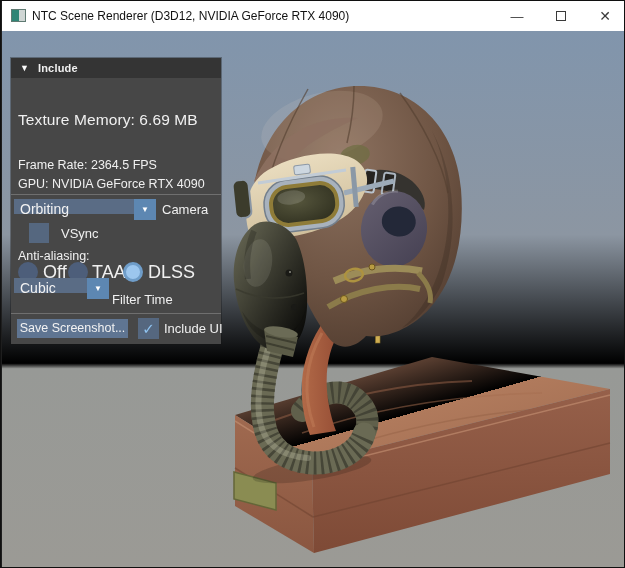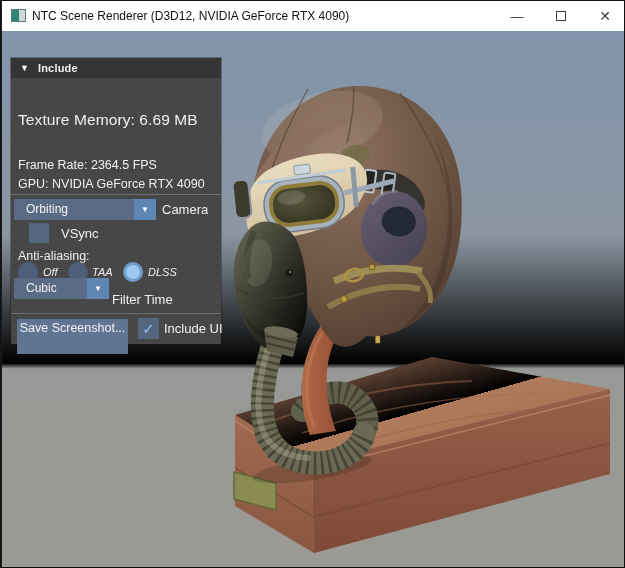--- a/index.html
+++ b/index.html
@@ -28,32 +28,32 @@
   .panel-header { position:absolute; left:0; top:0; width:210px; height:20px; background:#343434;
                   display:flex; align-items:center; }
   .collapse-icon { font-size:9px; margin-left:9px; color:#fafafa; }
   .panel-header-label { font-size:11px; font-weight:bold; margin-left:9px; letter-spacing:.2px; }
 
   .stat-lg { position:absolute; left:7px; font-size:15.5px; white-space:nowrap; letter-spacing:.1px; }
   .stat-sm { position:absolute; left:7px; font-size:12.5px; white-space:nowrap; }
   .sep { position:absolute; left:0; width:210px; height:1px; background:#6f6f6f; }
 
   .dropdown { position:absolute; height:21px; display:flex; }
-  .dd-body { height:21px; background:#5a6c85; color:#f2f2f2; font-size:12px; line-height:21px; padding-left:12px; }
+  .dd-body { height:15px; background:#5a6c85; color:#f2f2f2; font-size:14px; line-height:21px; padding-left:6px; }
   .dd-arrow { width:22px; height:21px; background:#5d87b2; display:flex; align-items:center; justify-content:center;
               color:#fff; font-size:8px; }
   .ctl-label { position:absolute; font-size:13px; line-height:21px; white-space:nowrap; }
 
   .checkbox { position:absolute; width:20px; height:20px; background:#55677f; display:flex; align-items:center;
               justify-content:center; color:#8fc3f0; font-weight:bold; font-size:15px; }
   .radio { position:absolute; width:20px; height:20px; border-radius:50%; background:#4d5e7a; }
   .radio.selected { background:#9cc6ee; border:3px solid #6f9dc9; }
-  .radio-label { position:absolute; font-size:11px; line-height:20px;font-style:italic; }
-
-  .btn { position:absolute; height:35px; background:#5f7592; color:#f2f2f2; font-size:12.5px; line-height:19px;
+  .radio-label { position:absolute; font-size:18px; line-height:20px; }
+
+  .btn { position:absolute; height:19px; background:#5f7592; color:#f2f2f2; font-size:12.5px; line-height:19px;
          text-align:center; white-space:nowrap; }
 </style>
 </head>
 <body>
 
 <div class="window">
 
   <div class="titlebar">
     <span class="app-icon"></span>
     <span class="title-text">NTC Scene Renderer (D3D12, NVIDIA GeForce RTX 4090)</span>

